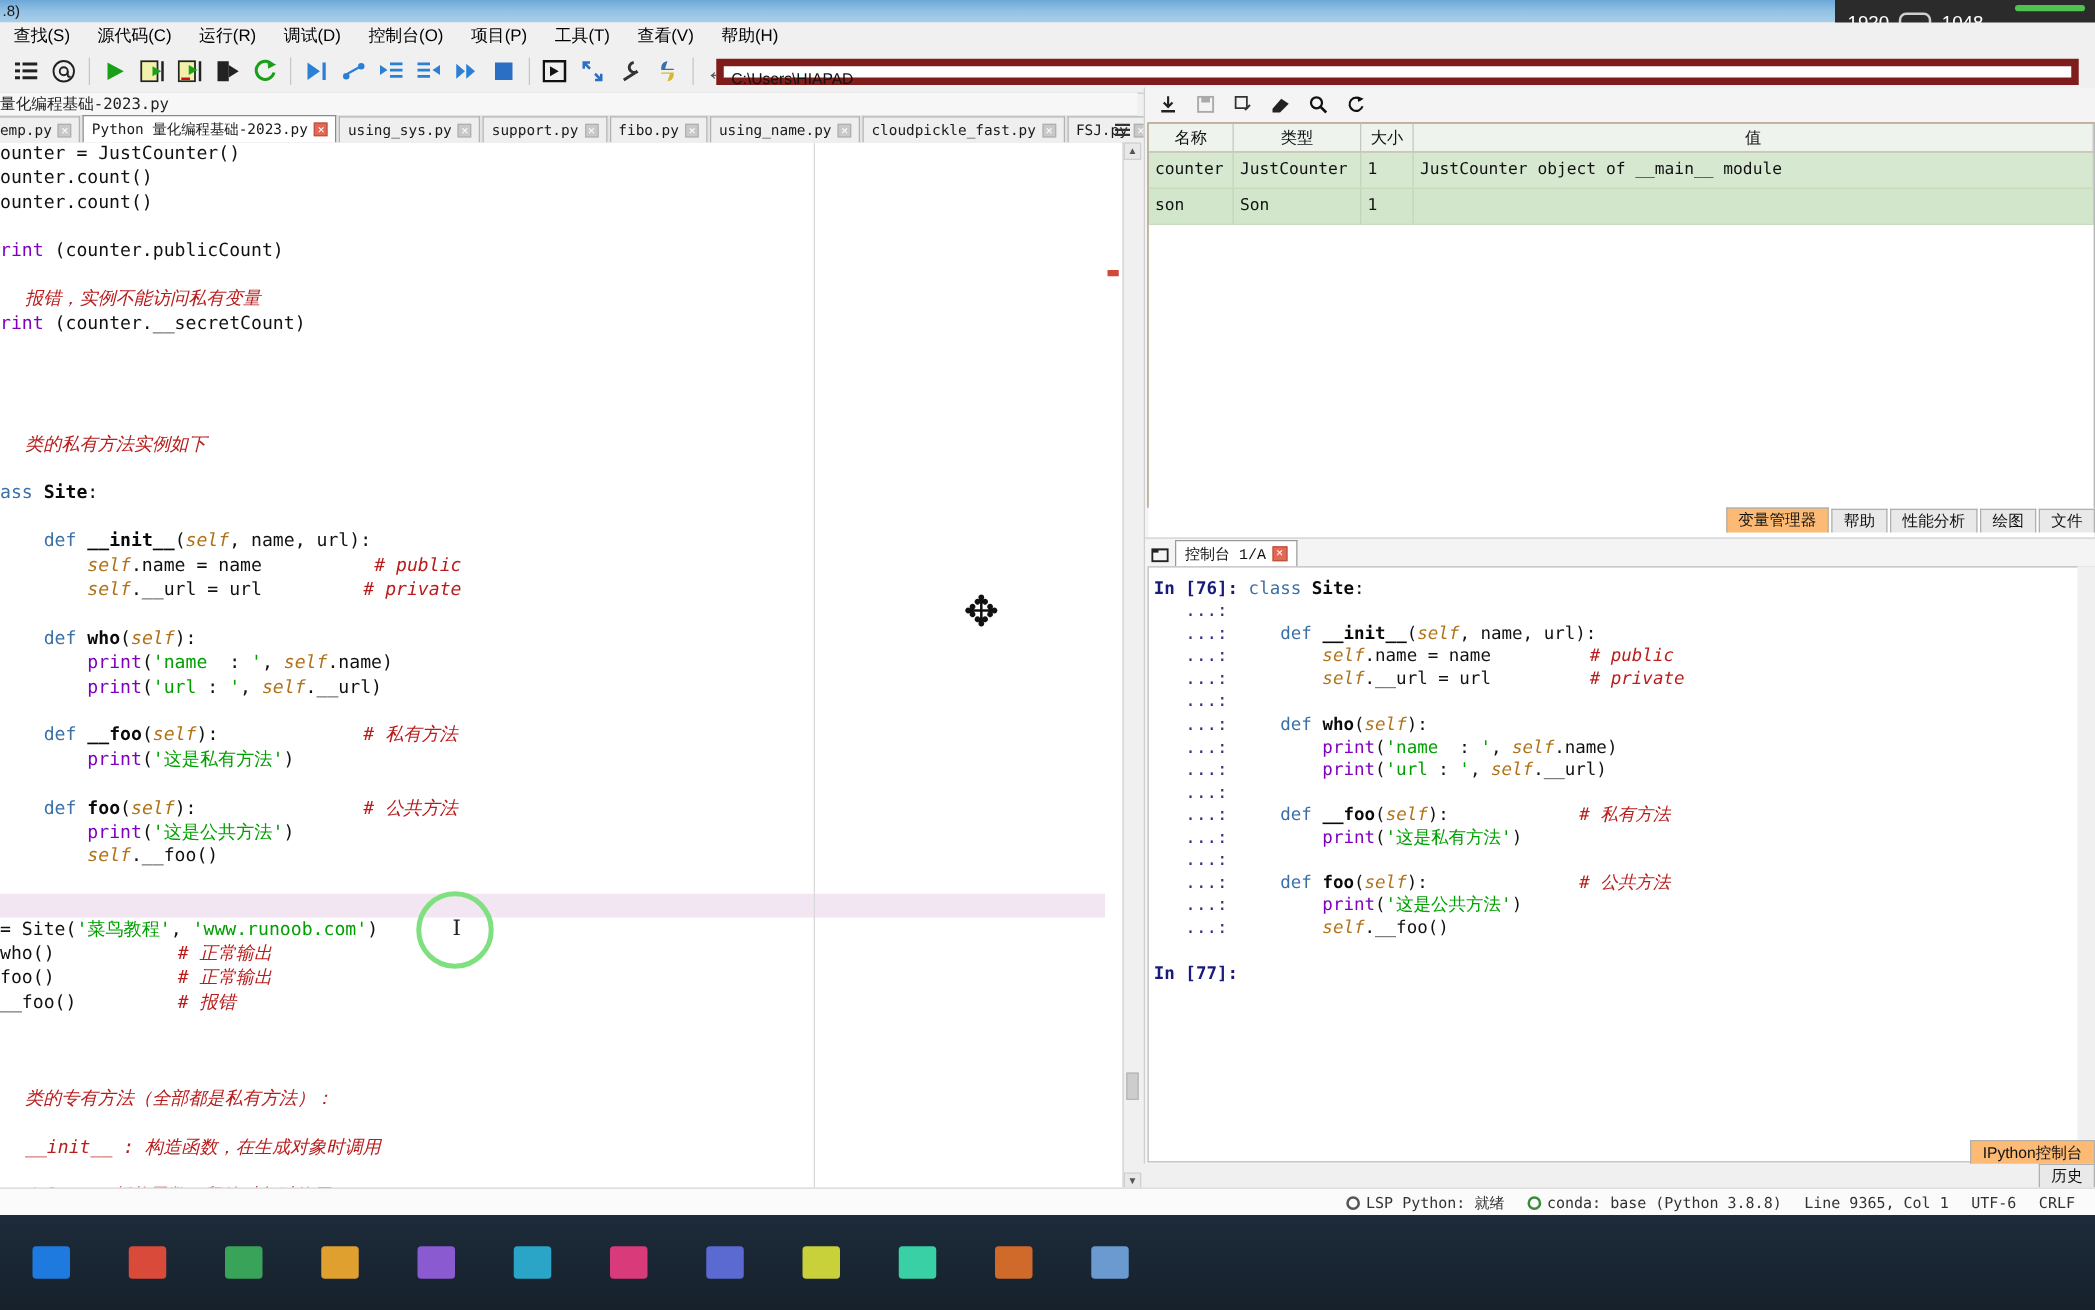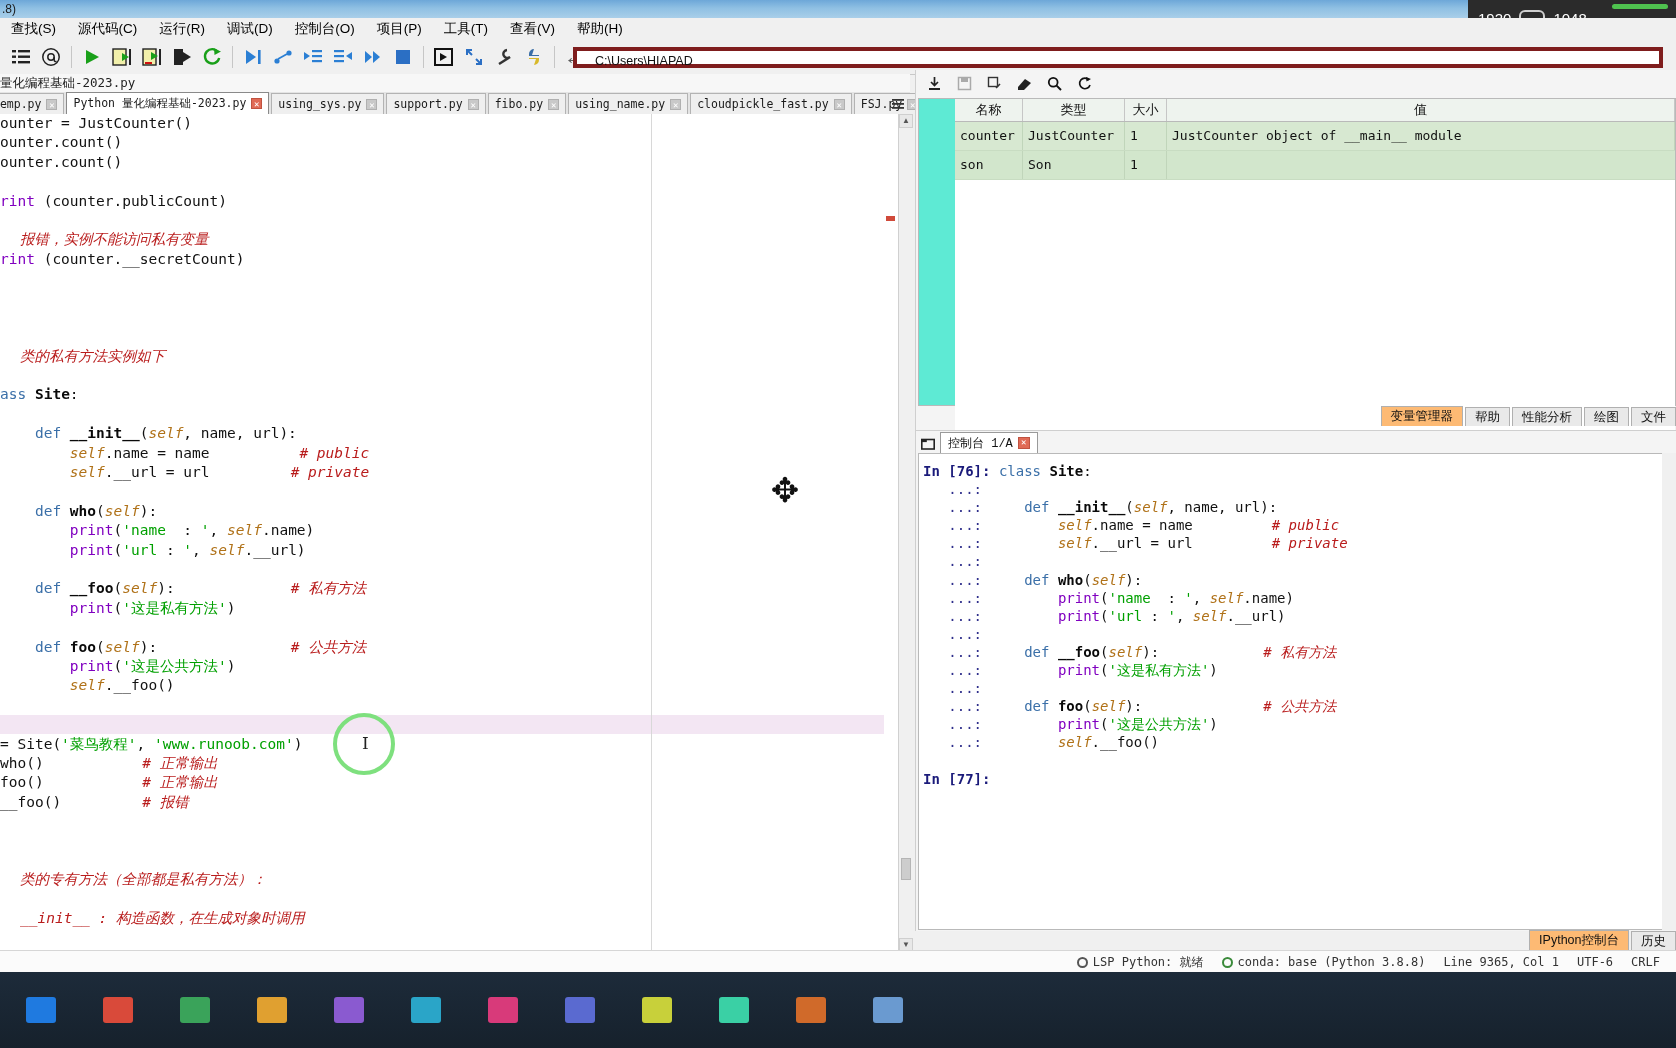--- a/index.html
+++ b/index.html
@@ -48,22 +48,22 @@
   .toolbar{
     position:absolute;left:0;top:40px;width:1676px;height:34px;
     background:#f0f0f0;border-bottom:1px solid #c8c8c8;
     display:flex;align-items:center;
   }
   .tb-btn{width:30px;height:30px;display:flex;align-items:center;justify-content:center;cursor:default;}
   .tb-sep{width:1px;height:22px;background:#c6c6c6;margin:0 5px;}
   
   .pathbox{
     position:absolute;left:573px;top:47px;width:1090px;height:21px;
-    background:#fff;border:4px solid #7f1d1d;font-size:12.5px;color:#111;
-    line-height:21px;padding-left:18px;box-sizing:border-box;
+    background:#fff;border:6px solid #7f1d1d;font-size:12.5px;color:#111;
+    line-height:21px;padding-left:6px;box-sizing:border-box;
     font-family:"Liberation Sans",sans-serif;
   }
   .navbtn{font-size:22px;color:#5b5b5b;width:30px;text-align:center;cursor:default;}
   
   .filebar{
     position:absolute;left:0;top:74px;width:910px;height:18px;
     background:#f7f7f7;font-size:12.5px;color:#222;line-height:18px;
     font-family:"DejaVu Sans Mono",monospace;
   }
   
@@ -129,22 +129,22 @@
   
   .rpanel{
     position:absolute;left:915px;top:70px;width:761px;height:360px;background:#f4f4f4;
     border-left:1px solid #cfcfcf;
   }
   .var-toolbar{
     position:absolute;left:918px;top:74px;width:758px;height:22px;display:flex;align-items:center;gap:14px;padding-left:8px;
   }
   .vt-ico{font-size:15px;color:#2b2b2b;width:16px;text-align:center;cursor:default;}
   .var-table{
-    position:absolute;left:918px;top:98px;width:758px;height:308px;background:#5eead4;border:1px solid #b9b9b9;box-sizing:border-box;
-    font-family:"DejaVu Sans Mono",monospace;font-size:13px;padding-left:36px;
+    position:absolute;left:918px;top:98px;width:758px;height:308px;background:#a16207;border:1px solid #b9b9b9;box-sizing:border-box;
+    font-family:"DejaVu Sans Mono",monospace;font-size:13px;
   }
   .vt-head{display:flex;height:22px;background:#eef3ee;border-bottom:1px solid #b9b9b9;}
   .vt-head div{
     border-right:1px solid #c6c6c6;box-sizing:border-box;text-align:center;line-height:22px;
     font-family:"Liberation Sans",sans-serif;font-size:13px;color:#111;
   }
   .vt-row{display:flex;height:28px;background:#d7e8d1;border-bottom:1px solid #c8dcc2;}
   .vt-row.alt{background:#d2e6cc;}
   .vt-row div{border-right:1px solid #c0d5ba;box-sizing:border-box;line-height:28px;padding-left:5px;color:#111;}
   .c-name{width:68px;} .c-type{width:102px;} .c-size{width:42px;} .c-val{flex:1;}
@@ -178,21 +178,21 @@
   }
   .ccode{
     position:absolute;left:4px;top:8px;
     font-family:"DejaVu Sans Mono",monospace;font-size:14px;line-height:18.1px;white-space:pre;
   }
   .prompt{color:#1a1a7a;font-weight:bold;}
   .prompt b{color:#1a1a7a;}
   .dots{color:#2f2f8c;}
   .con-scroll{position:absolute;left:1662px;top:453px;width:14px;height:477px;background:#f0f0f0;}
   
-  .cbtabs{position:absolute;left:918px;top:930px;width:758px;height:20px;display:flex;justify-content:flex-end;align-items:flex-end;}
+  .cbtabs{position:absolute;left:918px;top:930px;width:758px;height:20px;display:flex;justify-content:flex-end;align-items:flex-end;flex-direction:column;}
   
   .statusbar{
     position:absolute;left:0;top:950px;width:1676px;height:22px;background:#fbfbfb;
     border-top:1px solid #d6d6d6;display:flex;align-items:center;
     font-family:"DejaVu Sans Mono",monospace;font-size:12px;color:#333;
   }
   .st-item{display:flex;align-items:center;gap:5px;margin-left:18px;white-space:nowrap;}
   .st-dot{width:11px;height:11px;border-radius:50%;border:2px solid #555;box-sizing:border-box;}
   .st-dot.g{border-color:#3a8a3a;}
   

